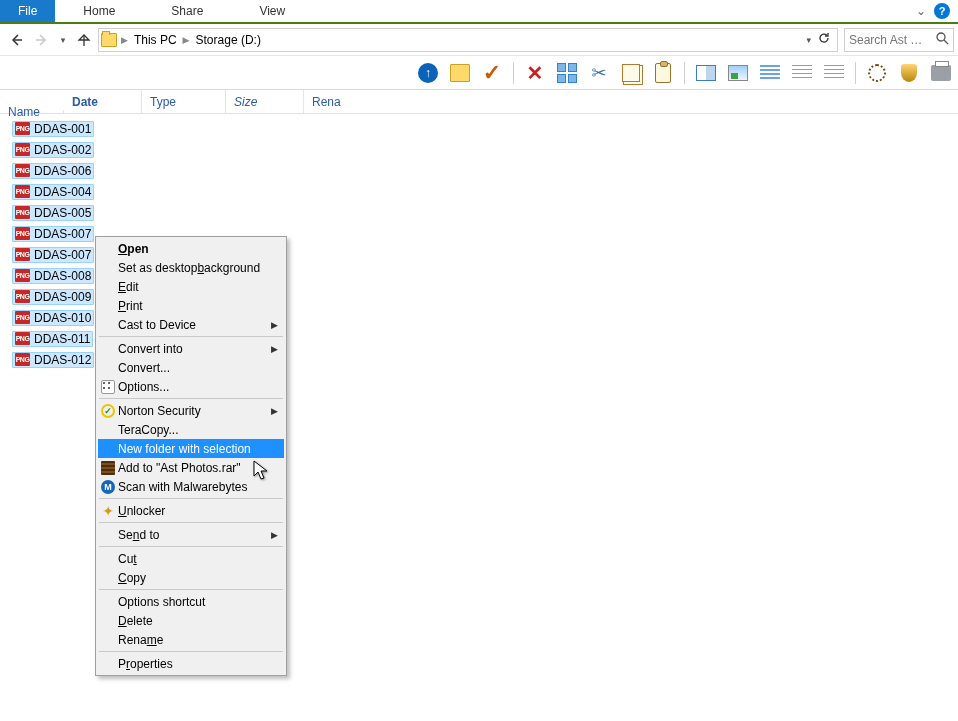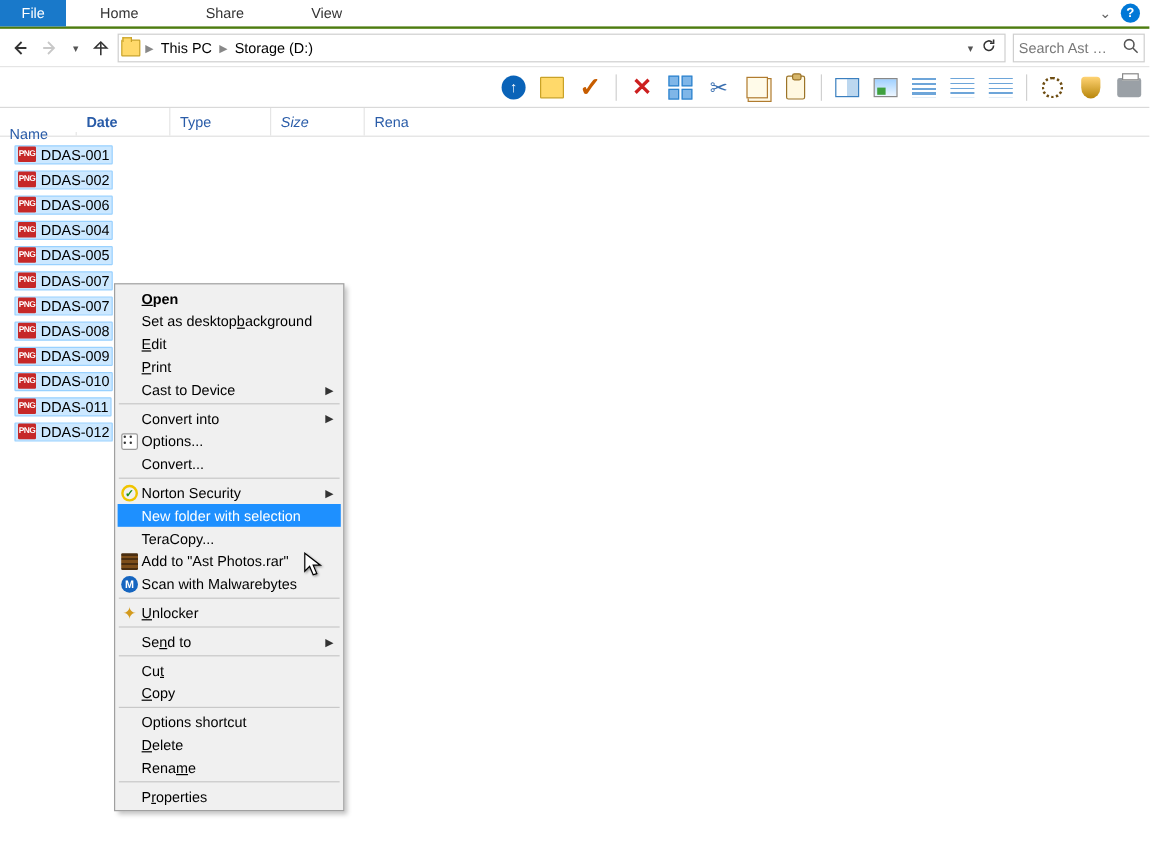--- a/index.html
+++ b/index.html
@@ -318,37 +318,37 @@
     </div>
   <div class="ctx-row">
       <span>Cast to Device</span>
       <span class="arrow">▶</span>
     </div>
   <div class="ctx-sep"></div>
   <div class="ctx-row">
       <span>Convert into</span>
       <span class="arrow">▶</span>
     </div>
+  <div class="ctx-row">Convert...</div>
   <div class="ctx-row">
       <span class="ctx-icn">
         <span class="ic-opt"></span>
       </span>
       <span>Options...</span>
     </div>
-  <div class="ctx-row">Convert...</div>
   <div class="ctx-sep"></div>
   <div class="ctx-row">
       <span class="ctx-icn">
         <span class="ic-nort"></span>
       </span>
       <span>Norton Security</span>
       <span class="arrow">▶</span>
     </div>
+  <div class="ctx-row">TeraCopy...</div>
   <div class="ctx-row hl">New folder with selection</div>
-  <div class="ctx-row">TeraCopy...</div>
   <div class="ctx-row">
       <span class="ctx-icn">
         <span class="ic-rar"></span>
       </span>
       <span>Add to "Ast Photos.rar"</span>
     </div>
   <div class="ctx-row">
       <span class="ctx-icn">
         <span class="ic-mwb">M</span>
       </span>

